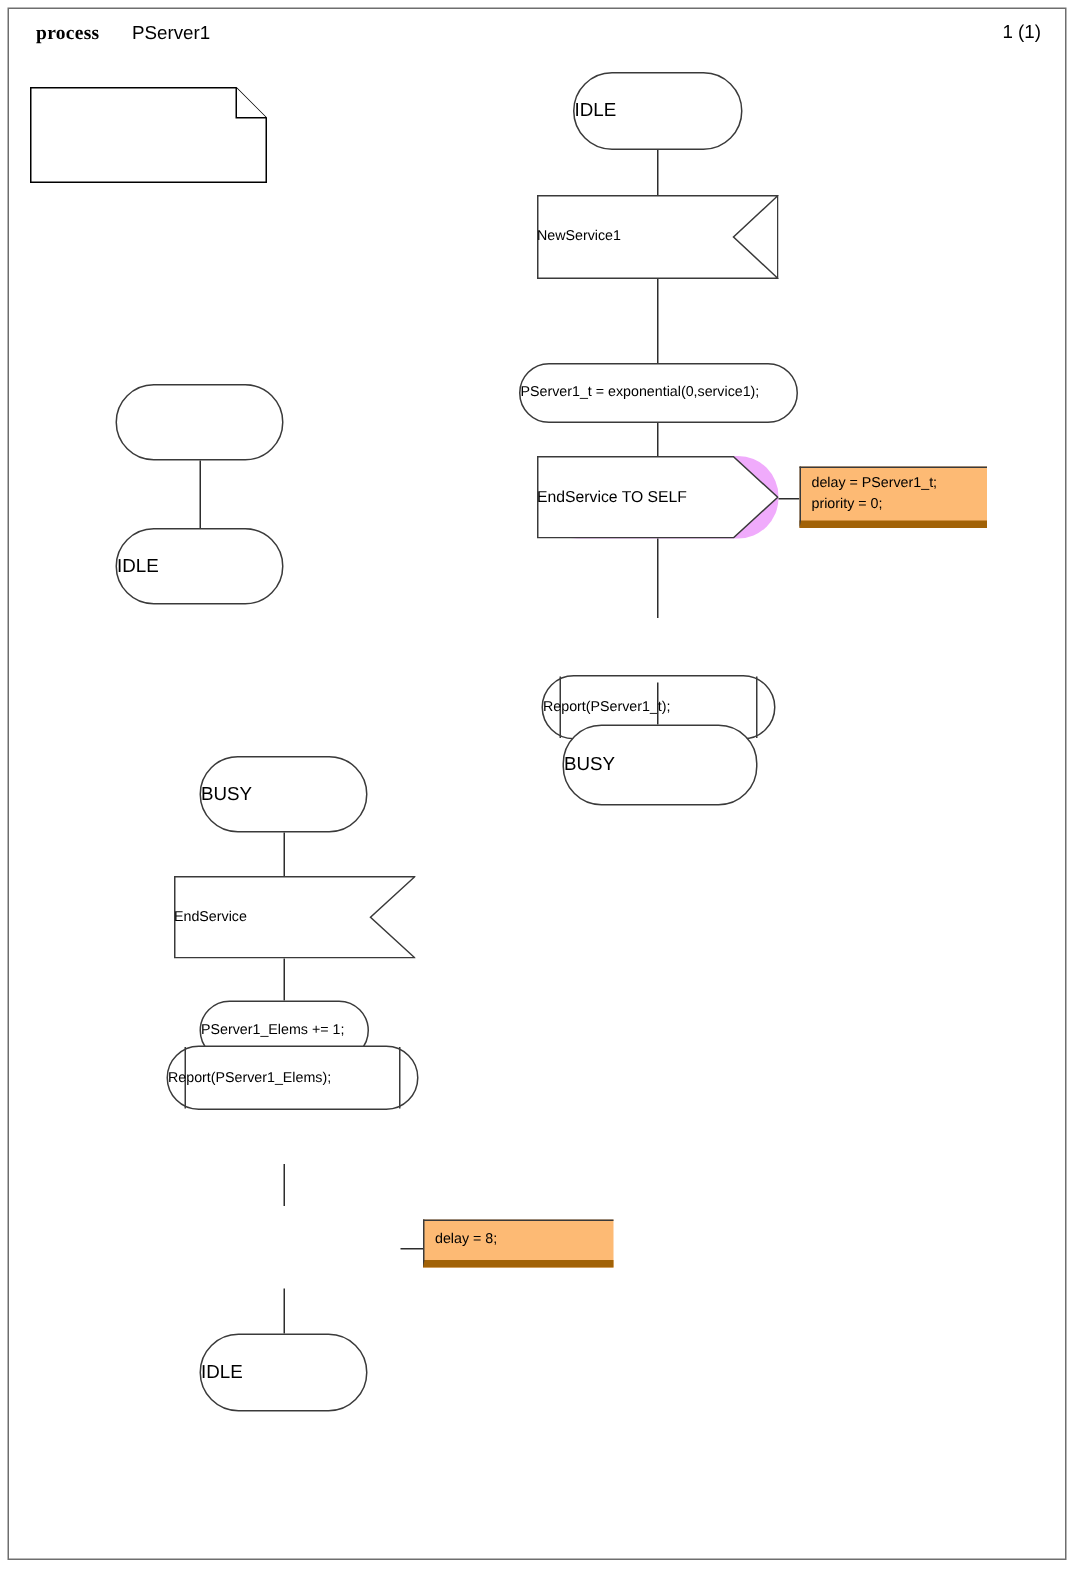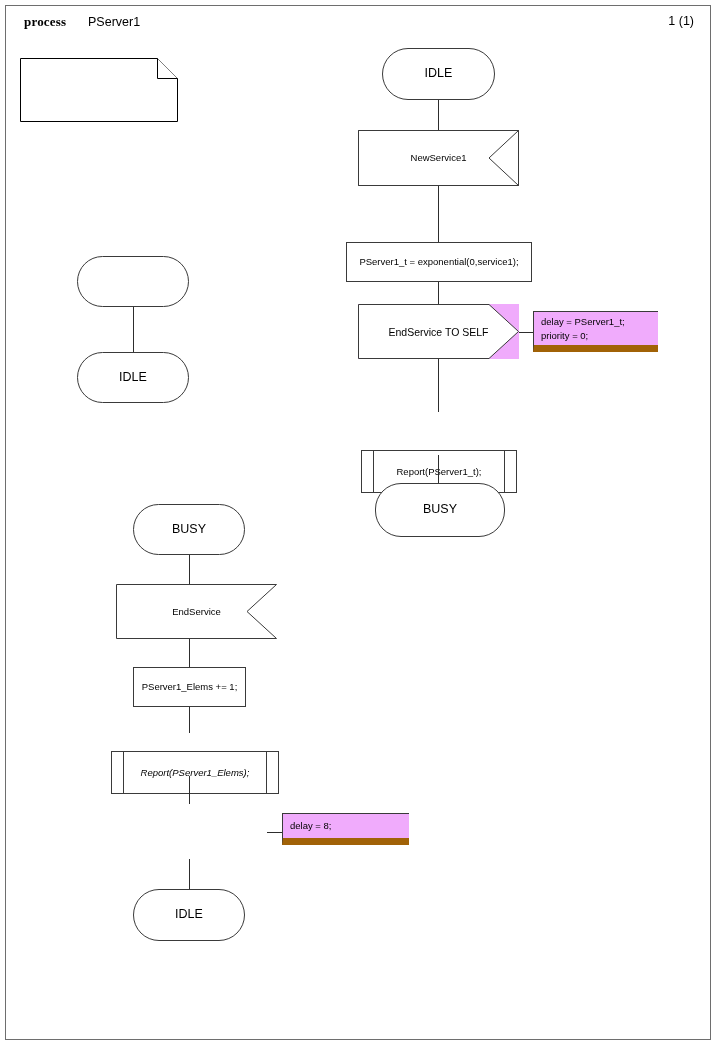--- a/index.html
+++ b/index.html
@@ -49,28 +49,29 @@
     right: 24px;
     top: 14px;
     font-size: 12.5px;
     color: #000;
   }
 
   
   .sym {
     position: absolute;
     box-sizing: border-box;
+    border-radius: 27px;
   }
   .sym .lbl {
     position: absolute;
     left: 0;
     top: 50%;
     transform: translateY(-50%);
     width: 100%;
-    text-align: center;
+    text-align: left;
     color: #000;
     line-height: 1.22;
     white-space: pre-line;
     pointer-events: none;
   }
 
   
   .state {
     border: 1px solid #3a3a3a;
     border-radius: 26px / 26px;
@@ -138,22 +139,22 @@
     height: 0;
     border-top: 1px solid #2d2d2d;
   }
 
   
   .comment {
     position: absolute;
     box-sizing: border-box;
     border-top: 1px solid #3a3a3a;
     border-left: 1px solid #3a3a3a;
-    border-bottom: 7px solid #a16207;
-    background: #f0abfc;
+    border-bottom: 5px solid #a16207;
+    background: #fdba74;
   }
   .comment .ctext {
     position: absolute;
     left: 7px;
     top: 50%;
     transform: translateY(-50%);
     font-size: 9.5px;
     line-height: 1.5;
     white-space: pre-line;
     color: #000;
@@ -268,21 +269,21 @@
   </div>
 
   <div class="flow" style="left:189px; top:639px; height:28px;"></div>
 
   <div class="sym task" style="left:133px; top:667px; width:113px; height:40px;">
     <div class="lbl">PServer1_Elems += 1;</div>
   </div>
 
   <div class="flow" style="left:189px; top:707px; height:26px;"></div>
 
-  <div class="sym proc" style="left:111px; top:751px; width:168px; height:43px;font-style:italic;">
+  <div class="sym proc" style="left:111px; top:697px; width:168px; height:43px;">
     <div class="bar l"></div>
     <div class="bar r"></div>
     <div class="lbl">Report(PServer1_Elems);</div>
   </div>
 
   <div class="flow" style="left:189px; top:776px; height:28px;"></div>
 
 
   <div class="hline" style="left:267px; top:832px; width:15px;"></div>
 

